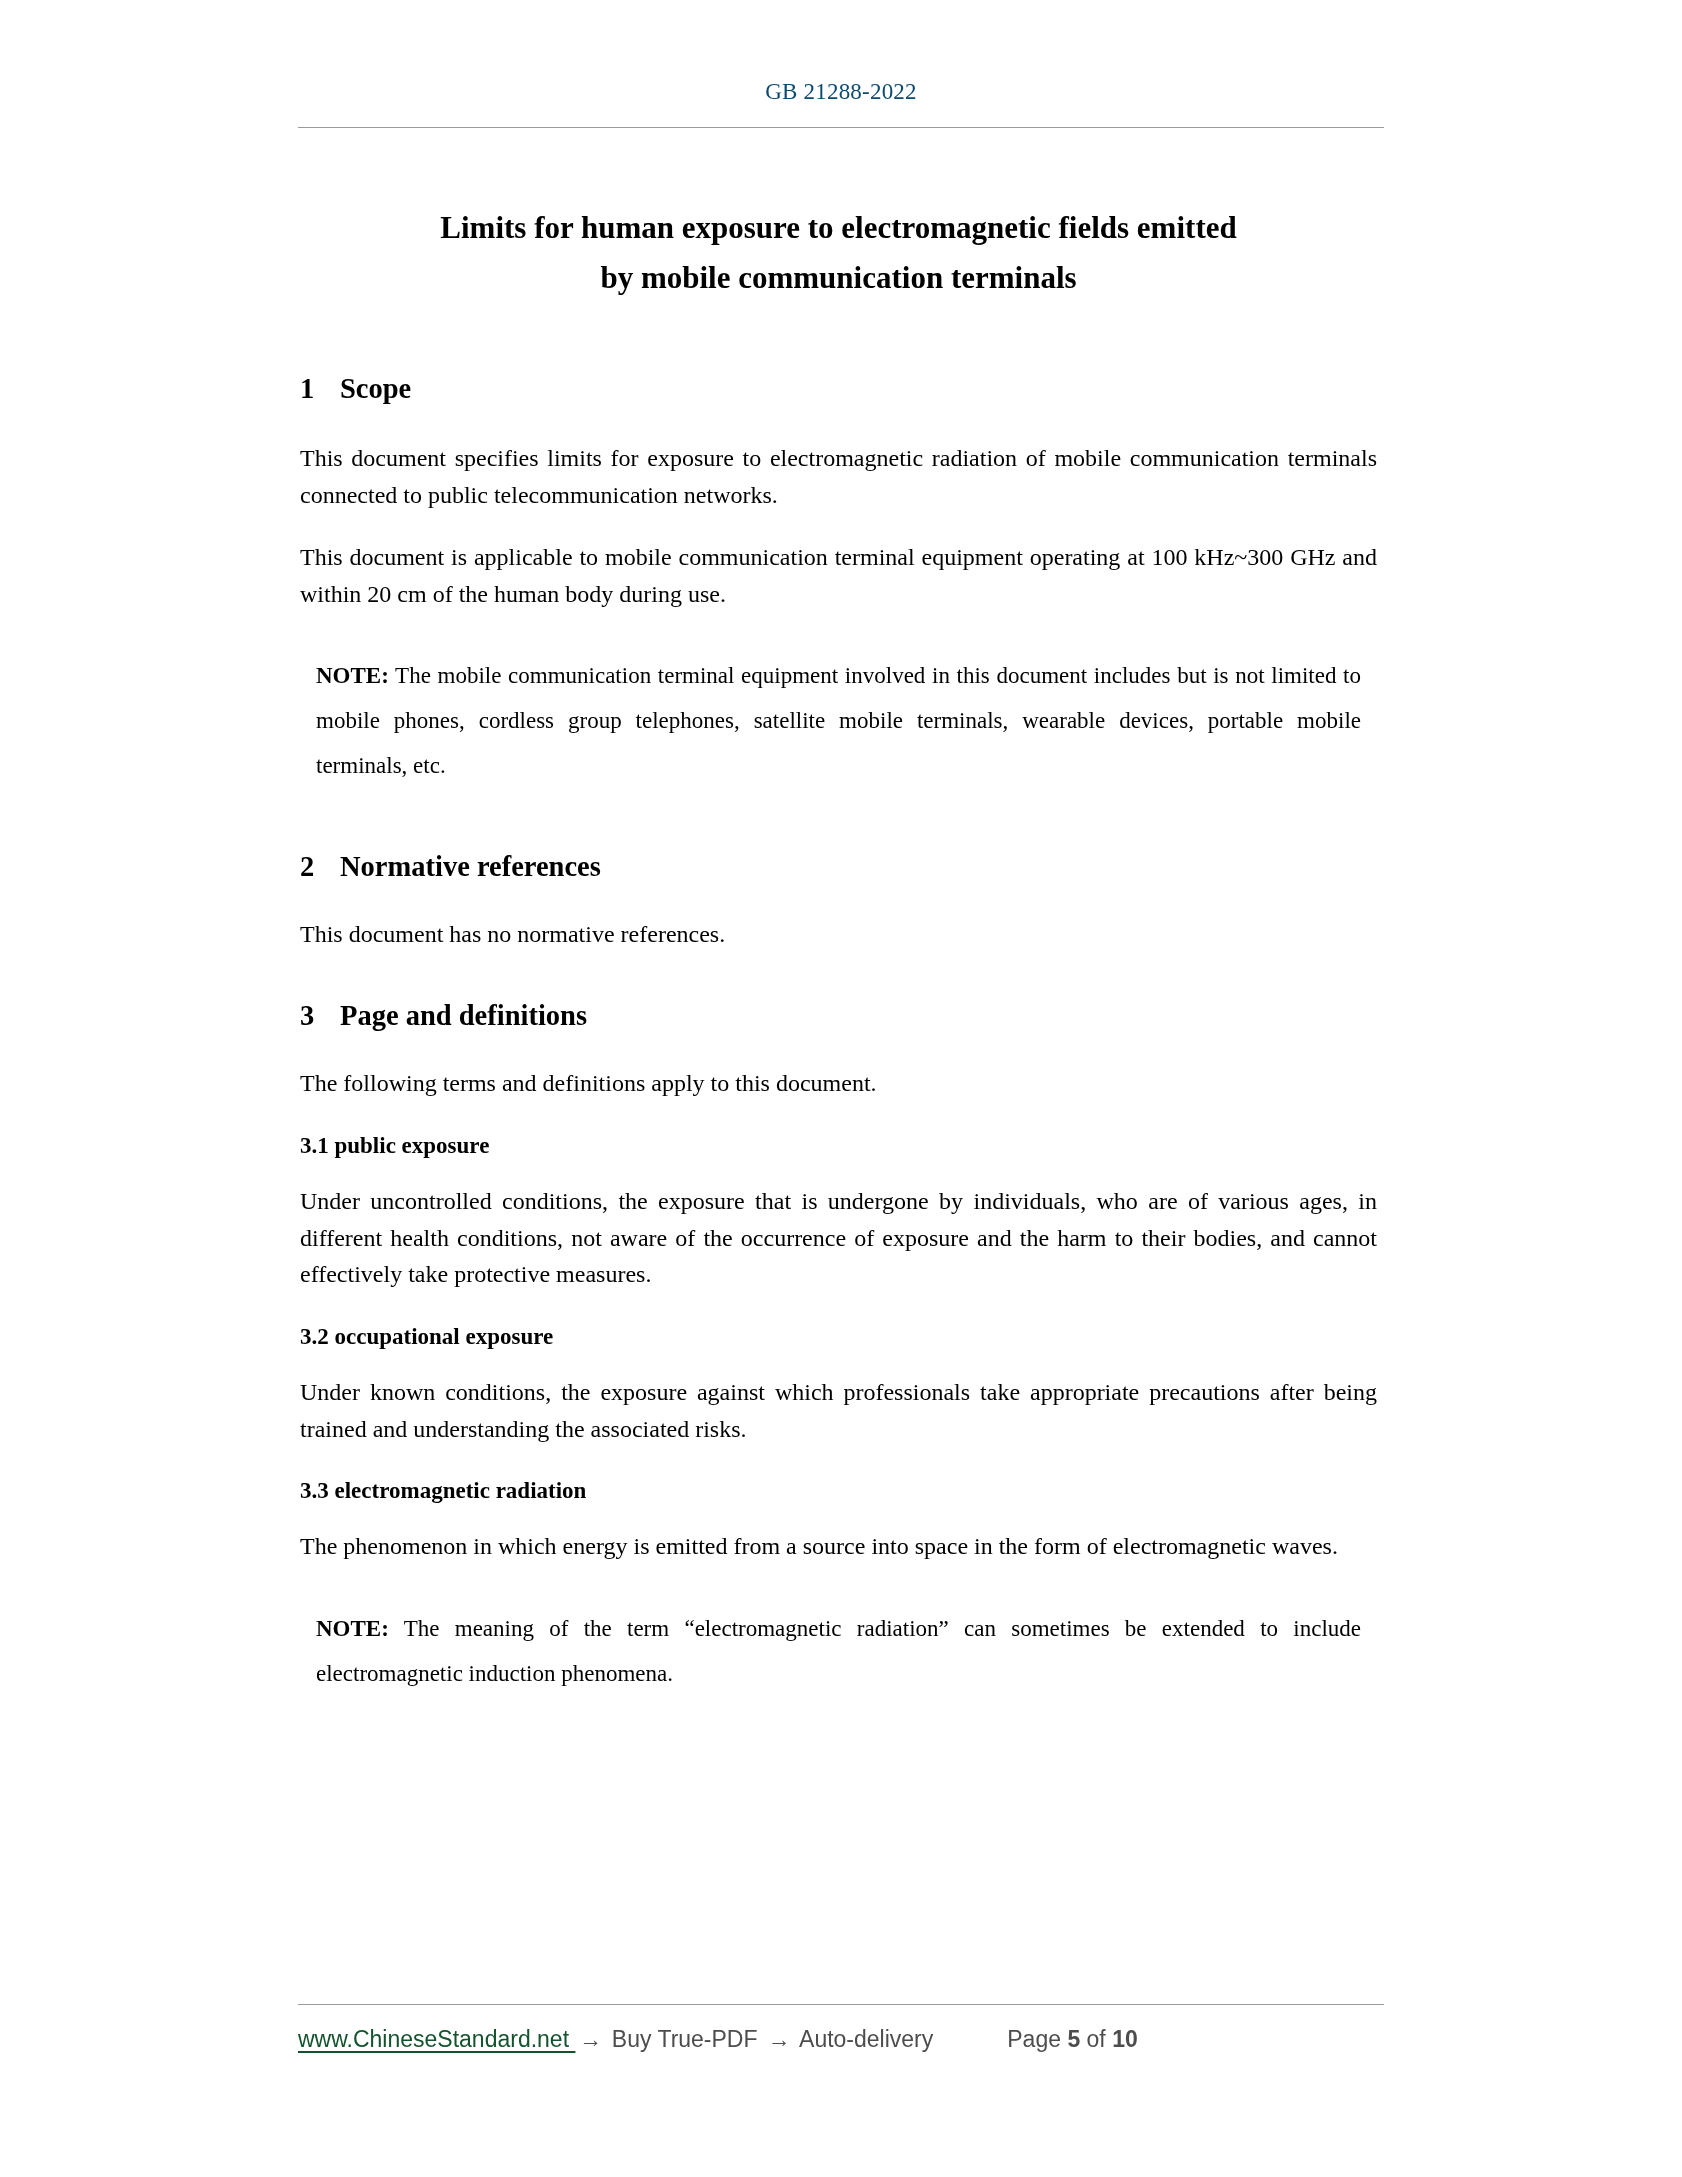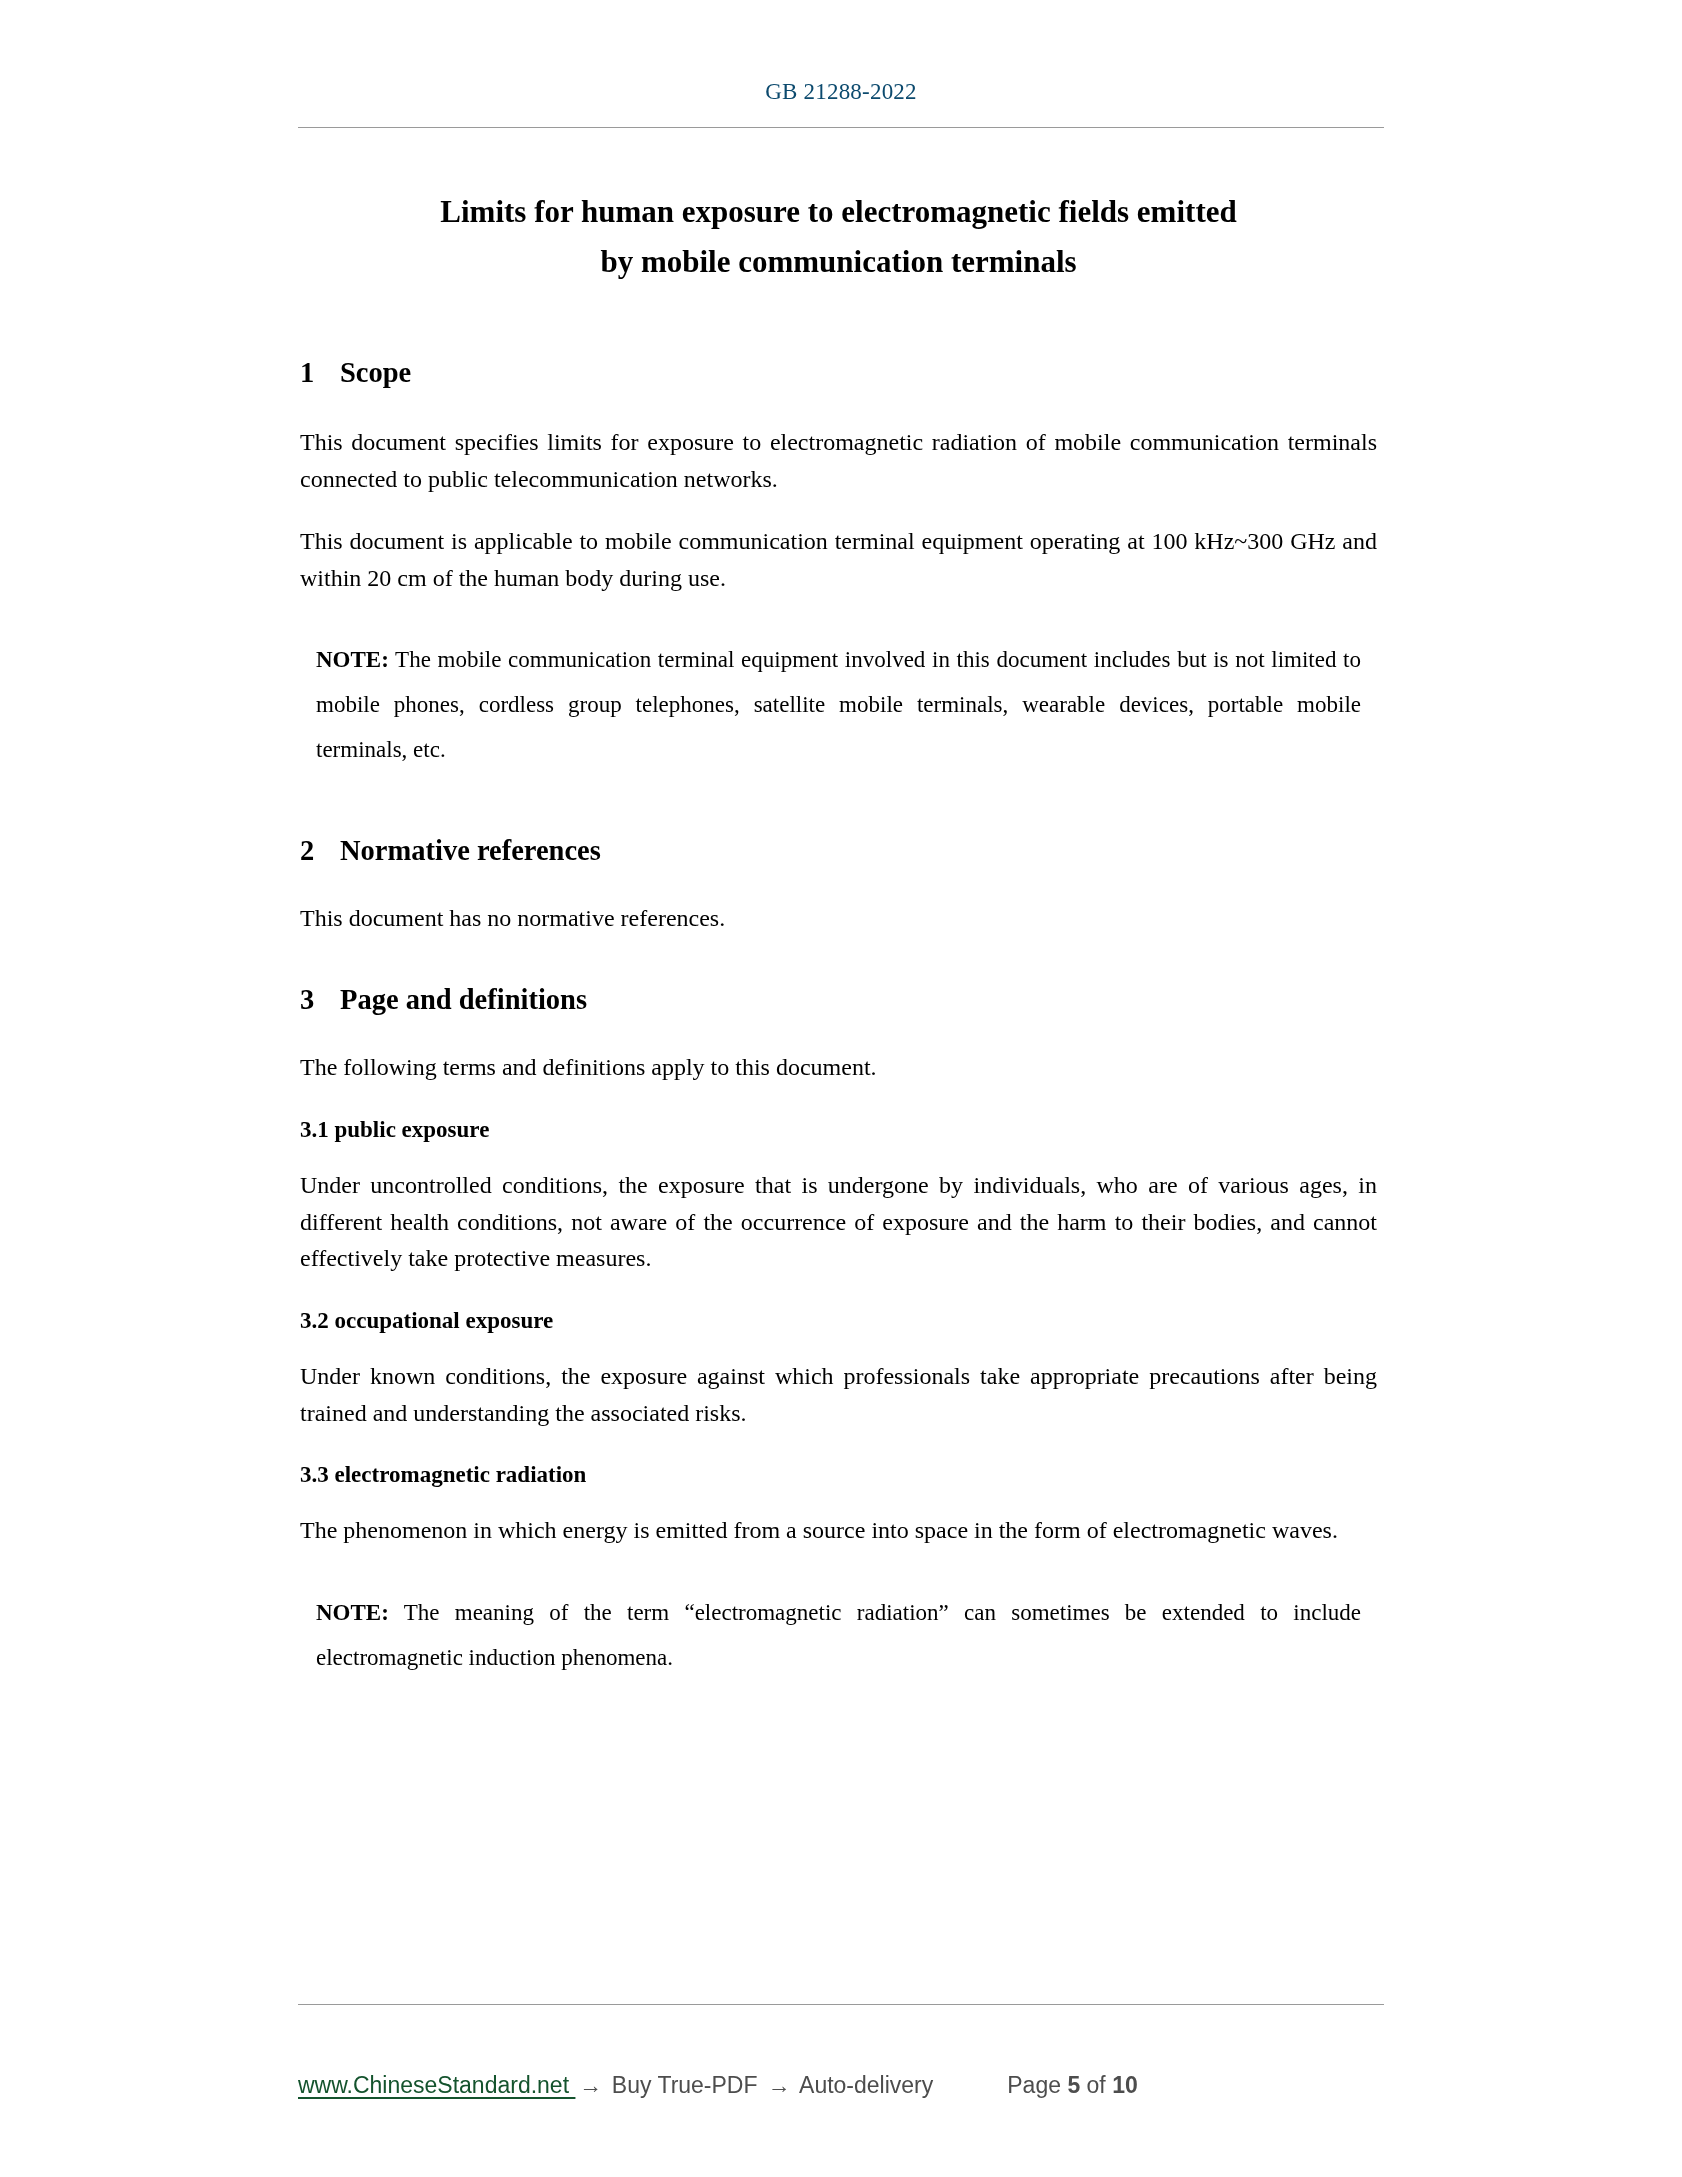--- a/index.html
+++ b/index.html
@@ -43,21 +43,21 @@
     margin-top: 21px;
     border: 0;
     border-top: 1.7px solid #9a9a9a;
     width: 100%;
   }
 
   
   .content {
     position: absolute;
     left: 300px;
-    top: 187px;
+    top: 203px;
     width: 1077px;
   }
 
   
   .doc-title {
     font-weight: bold;
     font-size: 31px;
     line-height: 1.62;
     text-align: center;
     margin: 0;
@@ -152,21 +152,20 @@
     text-decoration: underline;
     text-underline-offset: 3.5px;
     color: #14532d;
   }
   .footer-sep {
     padding: 0 3.5px;
   }
   .footer-right {
     margin-left: 74px;
     white-space: pre;
-    margin-top: 46px;
   }
   .footer-right .b {
     font-weight: bold;
   }
 </style>
 </head>
 <body>
 
 <div class="page">
 

